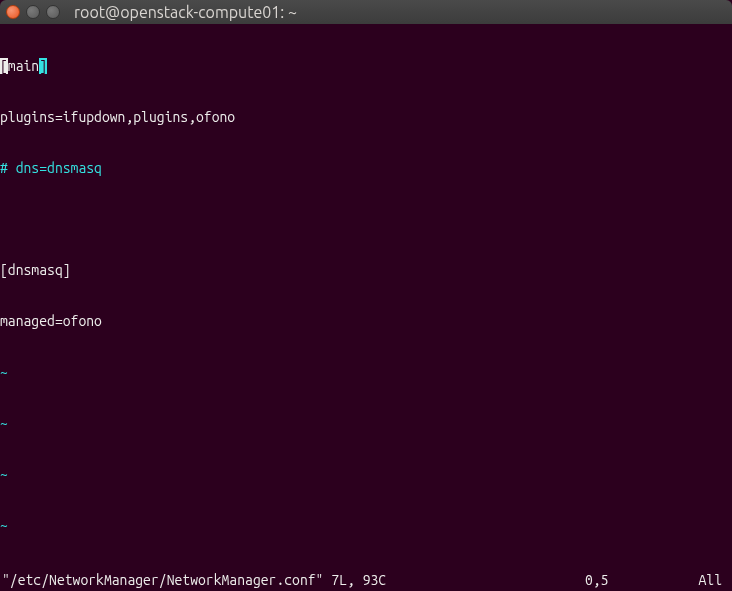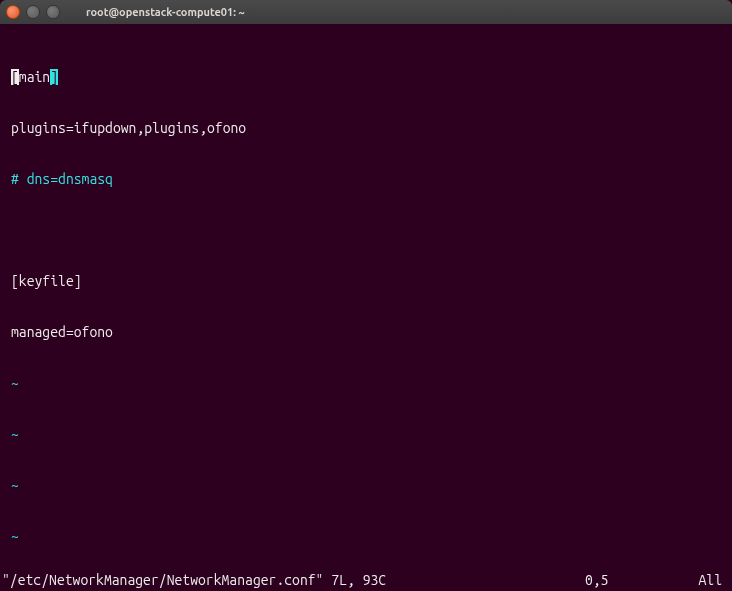--- a/index.html
+++ b/index.html
@@ -45,29 +45,29 @@
     .btn-min {
       background: radial-gradient(circle at 35% 35%, #7a7a7a, #5a5a5a);
       border: 1px solid #333;
     }
     .btn-max {
       background: radial-gradient(circle at 35% 35%, #7a7a7a, #5a5a5a);
       border: 1px solid #333;
     }
     .title-text {
       color: #d9d5d1;
-      font-size: 11px;
-      font-weight: bold;
-      margin-left: 26px;
+      font-size: 16px;
+      font-weight: normal;
+      margin-left: 14px;
       font-family: "Ubuntu", sans-serif;
     }
     .terminal {
       background: #2c001e;
       color: #eeeeec;
-      padding: 11px;
+      padding: 0;
       font-size: 14px;
       line-height: 17px;
       height: calc(100% - 24px);
       position: relative;
       white-space: pre;
     }
     .line {
       min-height: 17px;
     }
     .cyan {
@@ -118,21 +118,21 @@
     <div class="window-btn btn-max"></div>
   </div>
   <div class="title-text">root@openstack-compute01: ~</div>
 </div>
 
 <div class="terminal">
   <div class="line"><span class="cursor-bg">[</span><span>main</span><span class="bracket-highlight">]</span></div>
   <div class="line">plugins=ifupdown,plugins,ofono</div>
   <div class="line cyan"># dns=dnsmasq</div>
   <div class="line"></div>
-  <div class="line">[keyfile]</div>
+  <div class="line">[dnsmasq]</div>
   <div class="line">managed=ofono</div>
   <div class="line tilde">~</div>
   <div class="line tilde">~</div>
   <div class="line tilde">~</div>
   <div class="line tilde">~</div>
   
   
   
   
   

